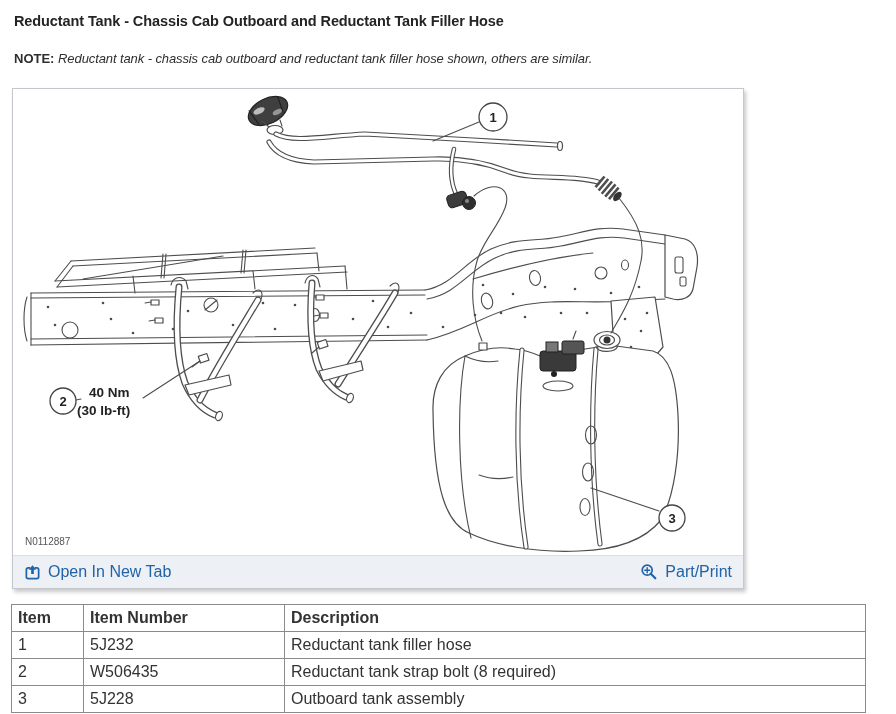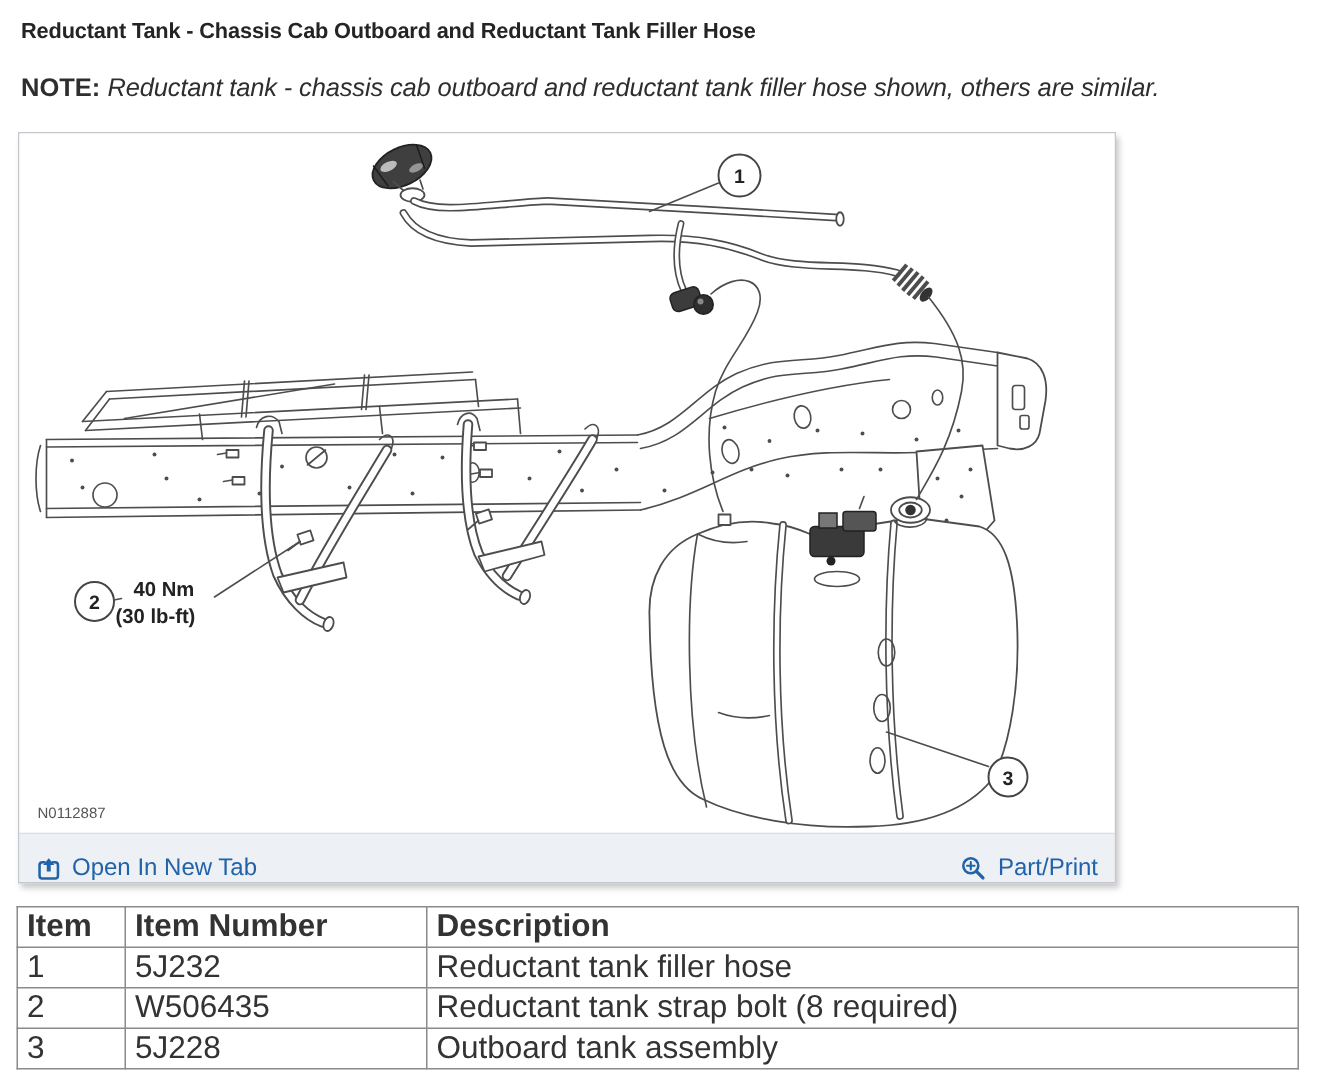--- a/index.html
+++ b/index.html
@@ -1,34 +1,34 @@
 <!DOCTYPE html>
 <html><head>
 <meta charset="utf-8">
 <style>
   html,body{margin:0;padding:0;background:#fff;}
   body{width:896px;height:714px;overflow:hidden;font-family:"Liberation Sans",sans-serif;color:#222;}
   .page{padding:10px 26px 0 12px;}
 
   .title{font-size:14.5px;font-weight:bold;letter-spacing:-0.1px;color:#242424;margin:2px 0 0 2px;line-height:18px;}
-  .note{margin:20px 0 0 2px;font-size:17px;line-height:18px;color:#2e2e2e;}
+  .note{margin:20px 0 0 2px;font-size:13px;line-height:18px;color:#2e2e2e;}
   .note-label{font-weight:bold;font-style:normal;}
   .note-text{font-style:italic;letter-spacing:-0.1px;}
 
   .figure{width:730px;margin-top:20px;border:1px solid #c4c8cc;background:#fff;
           box-shadow:2px 3px 4px rgba(0,0,0,.22);box-sizing:content-box;}
   .canvas{position:relative;width:730px;height:466px;background:#fff;}
   .canvas svg{position:absolute;left:0;top:0;}
 
   .linksbar{height:32px;background:#edf0f4;border-top:1px solid #dbdfe3;
-            display:flex;align-items:flex-end;justify-content:space-between;padding:0 11px;}
+            display:flex;align-items:center;justify-content:space-between;padding:0 11px;}
   .link{display:flex;align-items:center;gap:7px;color:#2163a8;font-size:16px;cursor:pointer;text-decoration:none;}
   .link svg{display:block;}
 
-  table.parts{border-collapse:collapse;margin:15px 0 0 -1px;width:855px;font-size:21px;color:#333;table-layout:fixed;}
+  table.parts{border-collapse:collapse;margin:15px 0 0 -1px;width:855px;font-size:16px;color:#333;table-layout:fixed;}
   table.parts th,table.parts td{border:1px solid #8a8a8a;text-align:left;padding:3px 6px;height:20px;line-height:20px;
             overflow:hidden;white-space:nowrap;}
   table.parts th{font-weight:bold;}
   col.c-item{width:72px;} col.c-part{width:201px;}
 
   
   .ln{fill:none;stroke:#4d4d4d;stroke-width:1.1;stroke-linecap:round;stroke-linejoin:round;}
   .lw{fill:#fff;stroke:#4d4d4d;stroke-width:1.2;stroke-linejoin:round;}
   .tb{fill:none;stroke:#4d4d4d;stroke-width:5.2;stroke-linecap:round;}
   .tc{fill:none;stroke:#fff;stroke-width:3px;stroke-linecap:round;}

